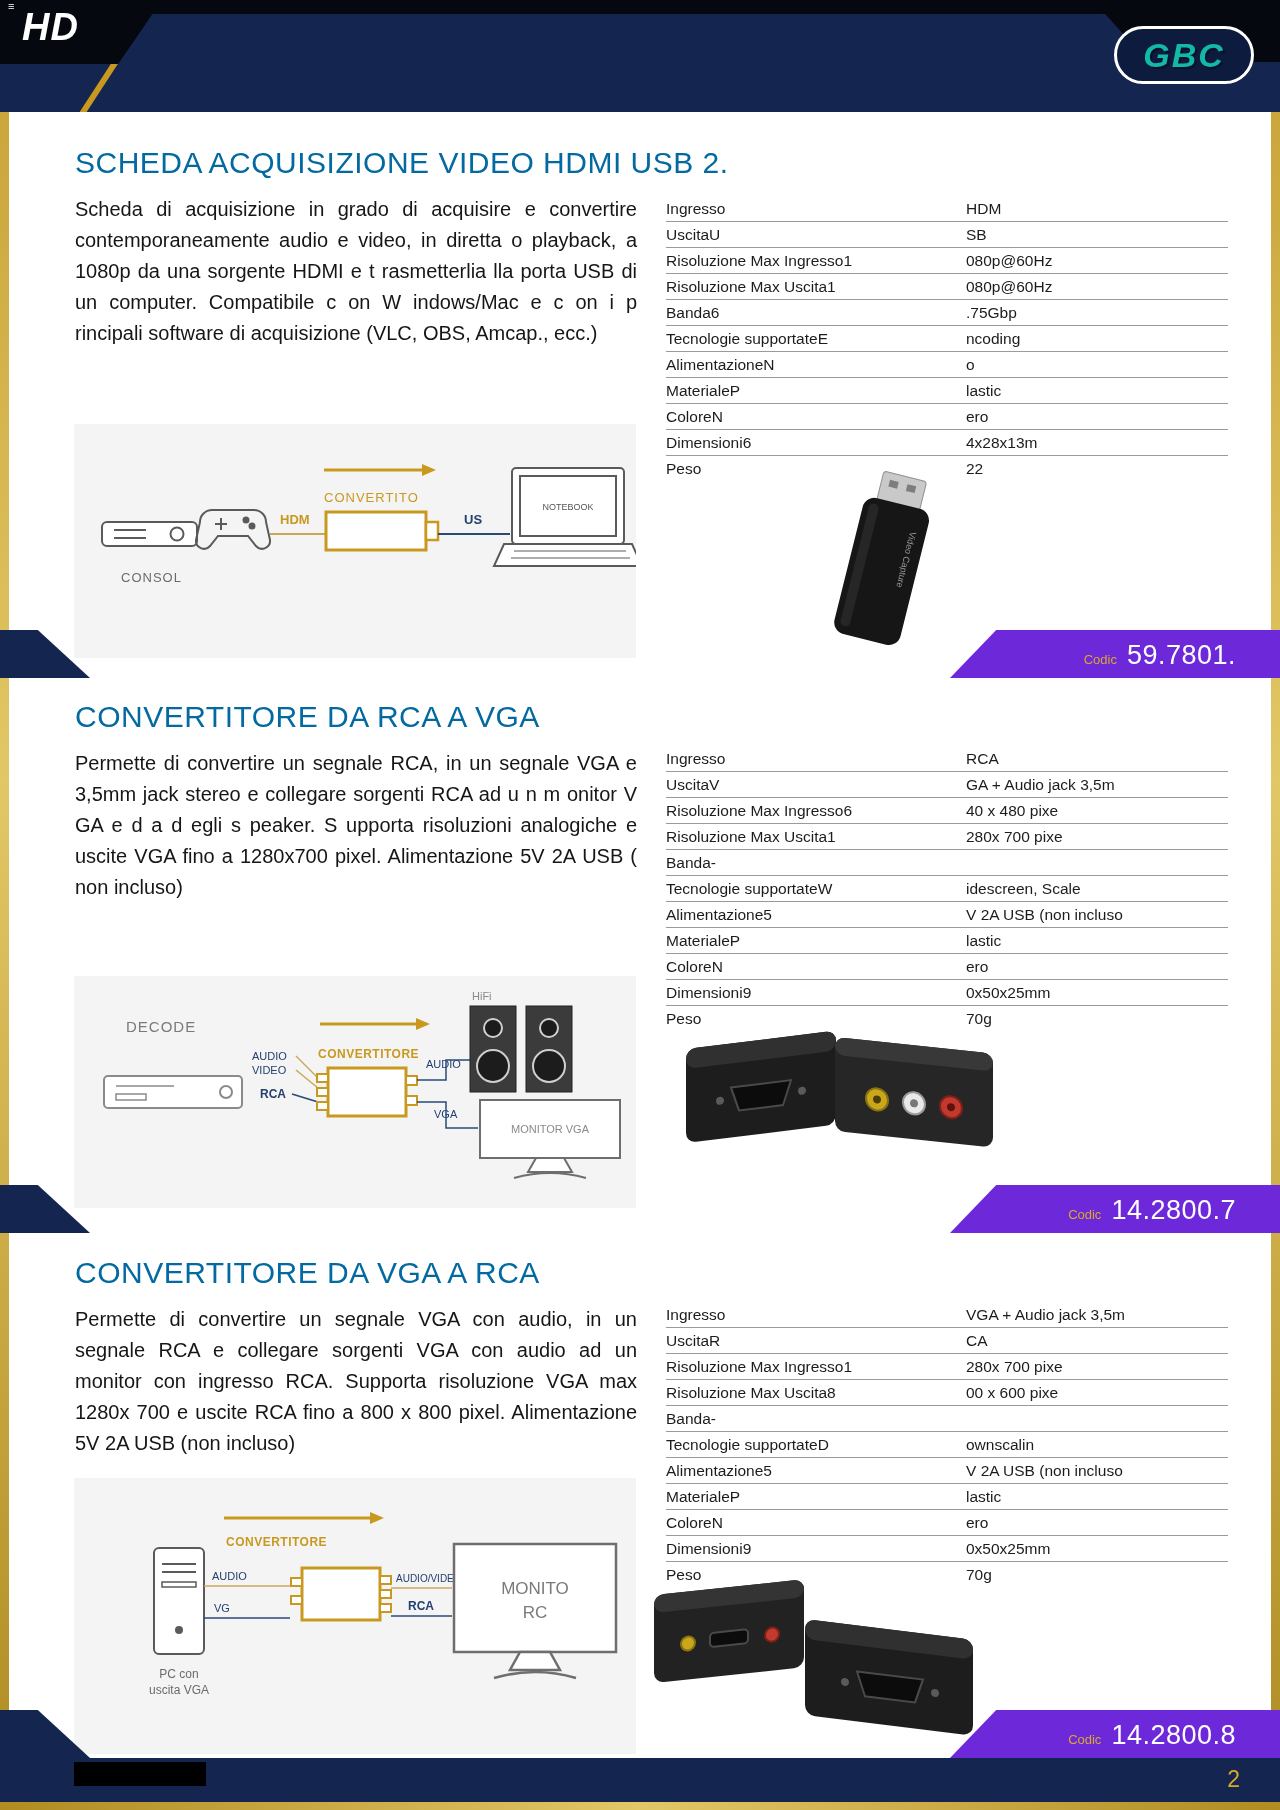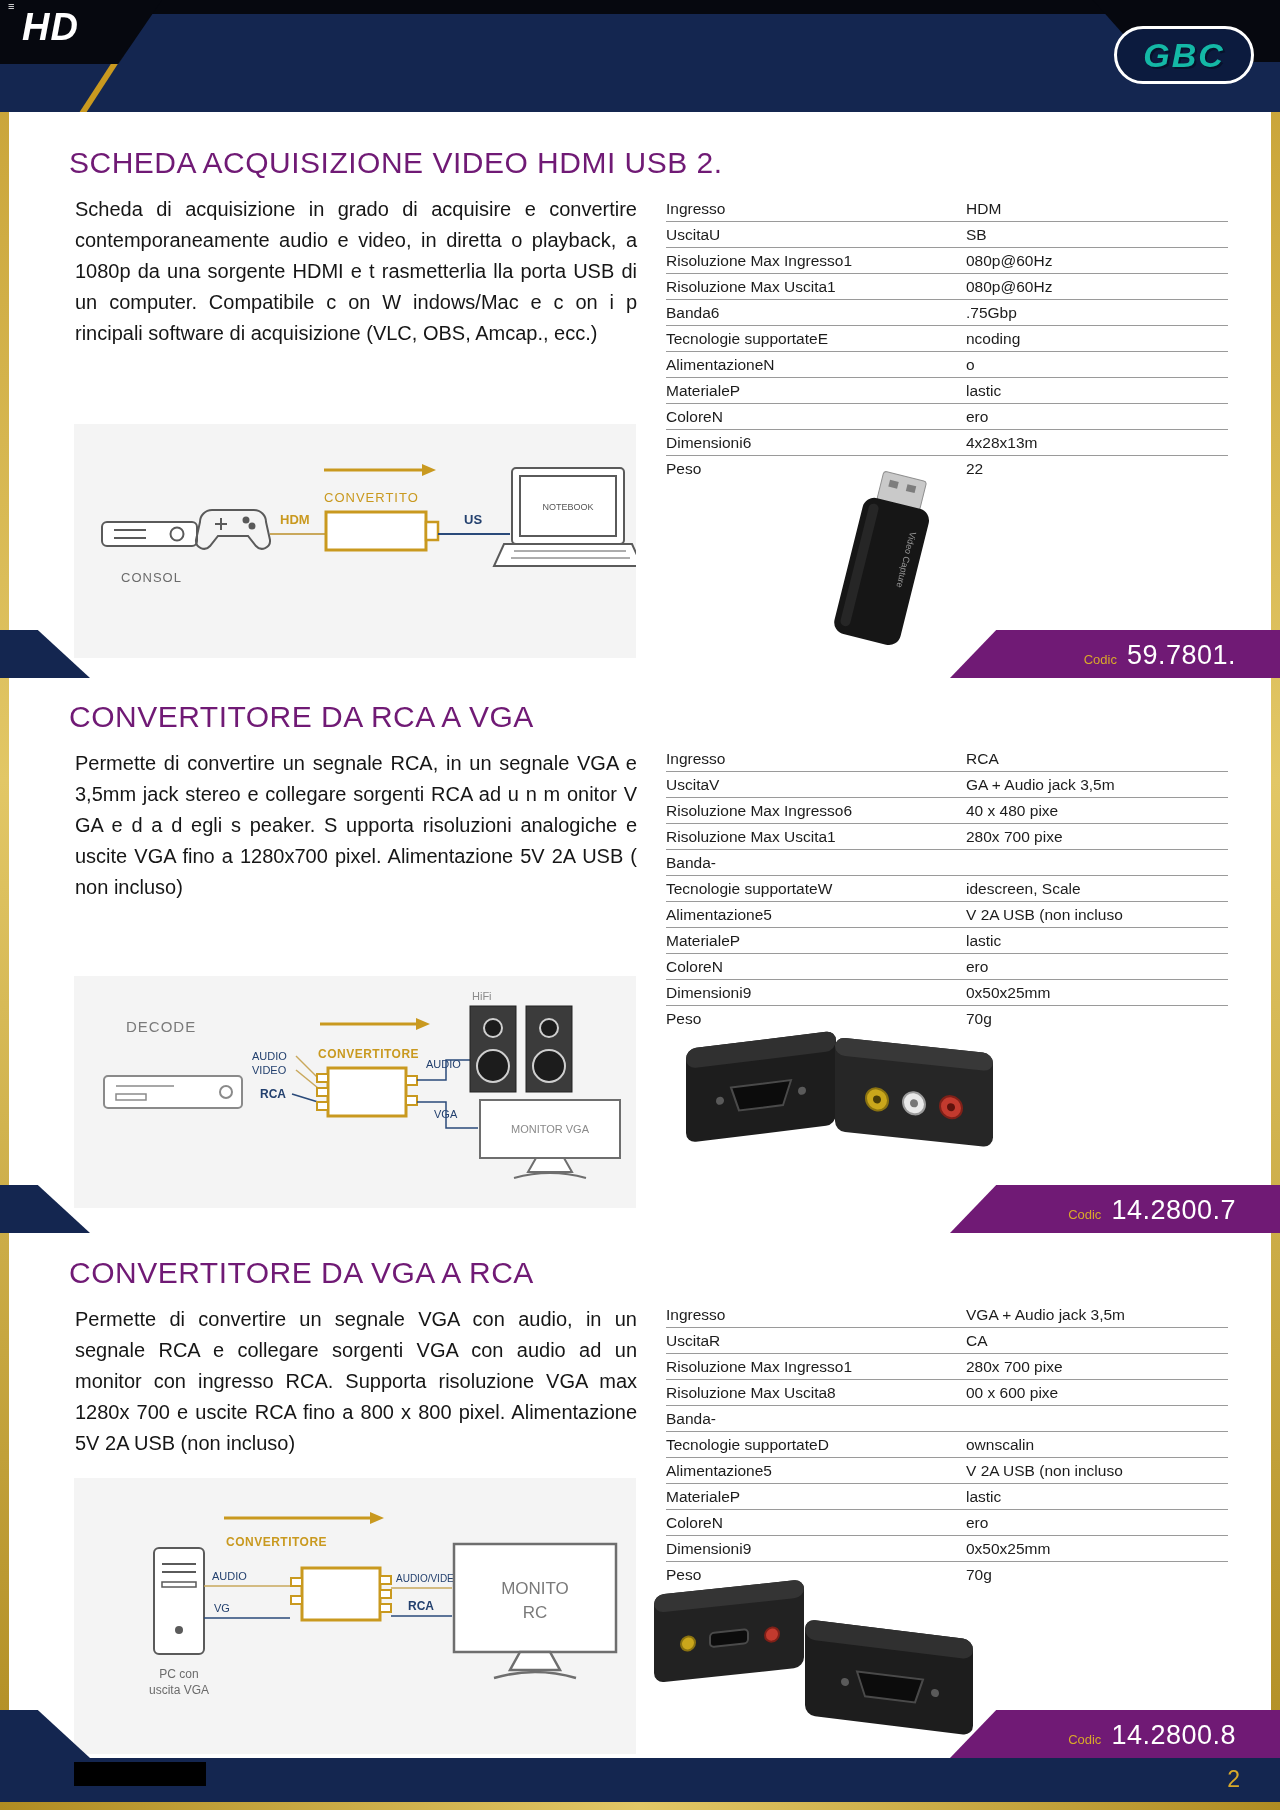--- a/index.html
+++ b/index.html
@@ -26,34 +26,34 @@
                transform:skewX(-33deg); z-index:4; }
   .header-title { position:absolute; top:52px; left:168px; z-index:5; font-size:40px; letter-spacing:1px; white-space:nowrap; }
   .t-main { color:#ffffff; }
   .t-accent { color:#d7a728; }
   .gbc { position:absolute; top:26px; right:26px; width:140px; height:58px; background:#0c1b3e;
          border:3px solid #ffffff; border-radius:29px; display:flex; align-items:center; justify-content:center; z-index:5; }
   .gbc span { color:#14b8a6; font-size:34px; font-weight:bold; font-style:italic; letter-spacing:2px;
               text-shadow:2px 2px 0 #07122b; }
 
   
-  .sec-title { position:absolute; left:69px; font-size:30px; font-weight:400; color:#701a75;
+  .sec-title { position:absolute; left:75px; font-size:30px; font-weight:400; color:#0369a1;
                letter-spacing:.5px; z-index:2; white-space:nowrap; }
   .sec-text { position:absolute; left:75px; width:562px; font-size:20px; line-height:1.55;
               color:#161616; text-align:justify; z-index:2; }
   .spec-table { position:absolute; left:666px; width:562px; z-index:2; }
   .spec-row { display:flex; align-items:flex-end; border-bottom:1px solid #9a9a9a; padding:4px 0 3px; min-height:24px; }
   .spec-row:last-child { border-bottom:none; }
   .spec-label { width:300px; font-size:15.5px; color:#1c1c1c; }
   .spec-value { flex:1; font-size:15.5px; color:#1c1c1c; }
   .diagram { position:absolute; left:74px; width:562px; background:#f4f4f4; z-index:2; }
   .photo { position:absolute; z-index:2; }
 
   
-  .code-band { position:absolute; right:0; width:330px; height:48px; background:#701a75;
+  .code-band { position:absolute; right:0; width:330px; height:48px; background:#6d28d9;
                clip-path:polygon(0 100%,14% 0,100% 0,100% 100%);
                display:flex; align-items:baseline; justify-content:flex-end; gap:10px;
                padding:10px 44px 0 0; z-index:3; }
   .code-label { color:#d9a92a; font-size:13px; }
   .code-value { color:#ffffff; font-size:27px; letter-spacing:.5px; }
   .code-wedge { position:absolute; left:0; width:90px; height:48px; background:#142650;
                 clip-path:polygon(0 0,42% 0,100% 100%,0 100%); z-index:3; }
 
   
   .footer-band { position:absolute; left:0; top:1758px; width:100%; height:44px; background:#142650; z-index:2; }

